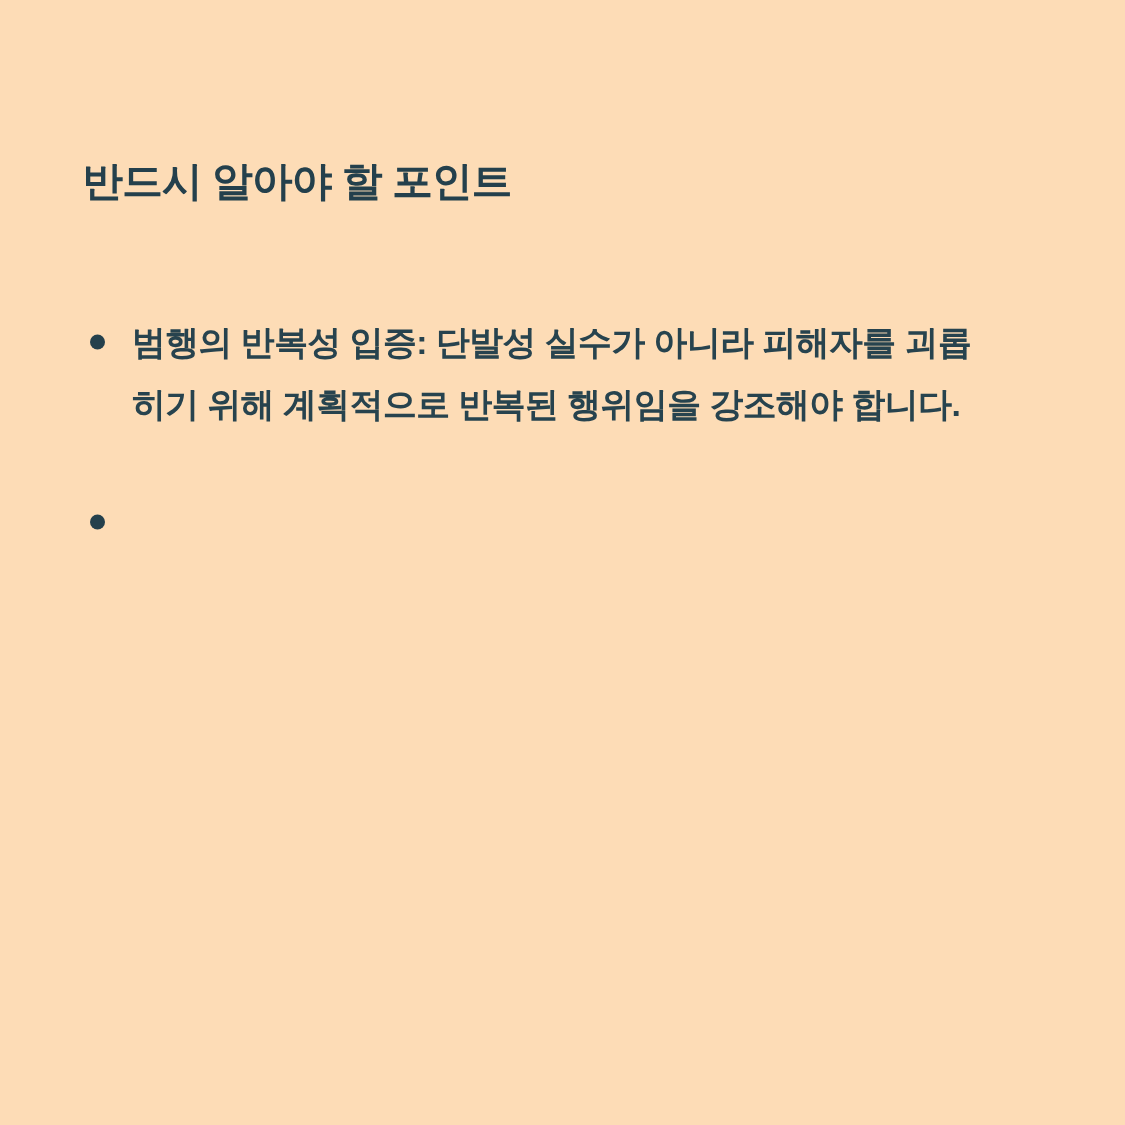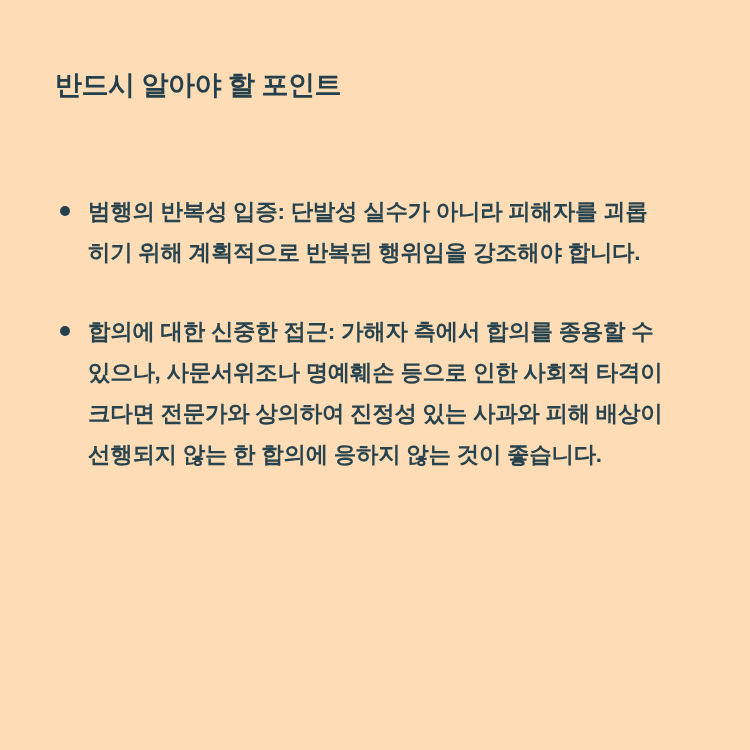--- a/index.html
+++ b/index.html
@@ -5,33 +5,33 @@
   * { margin: 0; padding: 0; box-sizing: border-box; }
   html, body {
     width: 750px;
     height: 750px;
     font-family: "Liberation Sans", "DejaVu Sans", sans-serif;
   }
   .slide {
     width: 750px;
     height: 750px;
     background: #FDDCB6;
-    padding: 68px 30px 0 55px;
+    padding: 104px 30px 0 55px;
     overflow: hidden;
   }
   .title {
     font-size: 27px;
     font-weight: 800;
     line-height: 34px;
     color: #24404C;
     letter-spacing: -0.5px;
   }
   .bullet-list {
     list-style: none;
-    margin-top: 89px;
+    margin-top: 70px;
     margin-left: 5px;
   }
   .bullet-item {
     display: flex;
     align-items: flex-start;
     margin-bottom: 38px;
   }
   .bullet-dot {
     flex: 0 0 auto;
     width: 10px;
@@ -57,19 +57,15 @@
   <h1 class="title">반드시 알아야 할 포인트</h1>
 
   <ul class="bullet-list">
     <li class="bullet-item">
       <span class="bullet-dot"></span>
       <span class="bullet-text">범행의 반복성 입증: 단발성 실수가 아니라 피해자를 괴롭
 히기 위해 계획적으로 반복된 행위임을 강조해야 합니다.</span>
     </li>
     <li class="bullet-item">
       <span class="bullet-dot"></span>
-      <span class="bullet-text">합의에 대한 신중한 접근: 가해자 측에서 합의를 종용할 수
-있으나, 사문서위조나 명예훼손 등으로 인한 사회적 타격이
-크다면 전문가와 상의하여 진정성 있는 사과와 피해 배상이
-선행되지 않는 한 합의에 응하지 않는 것이 좋습니다.</span>
     </li>
   </ul>
 </div>
 
 </body></html>

